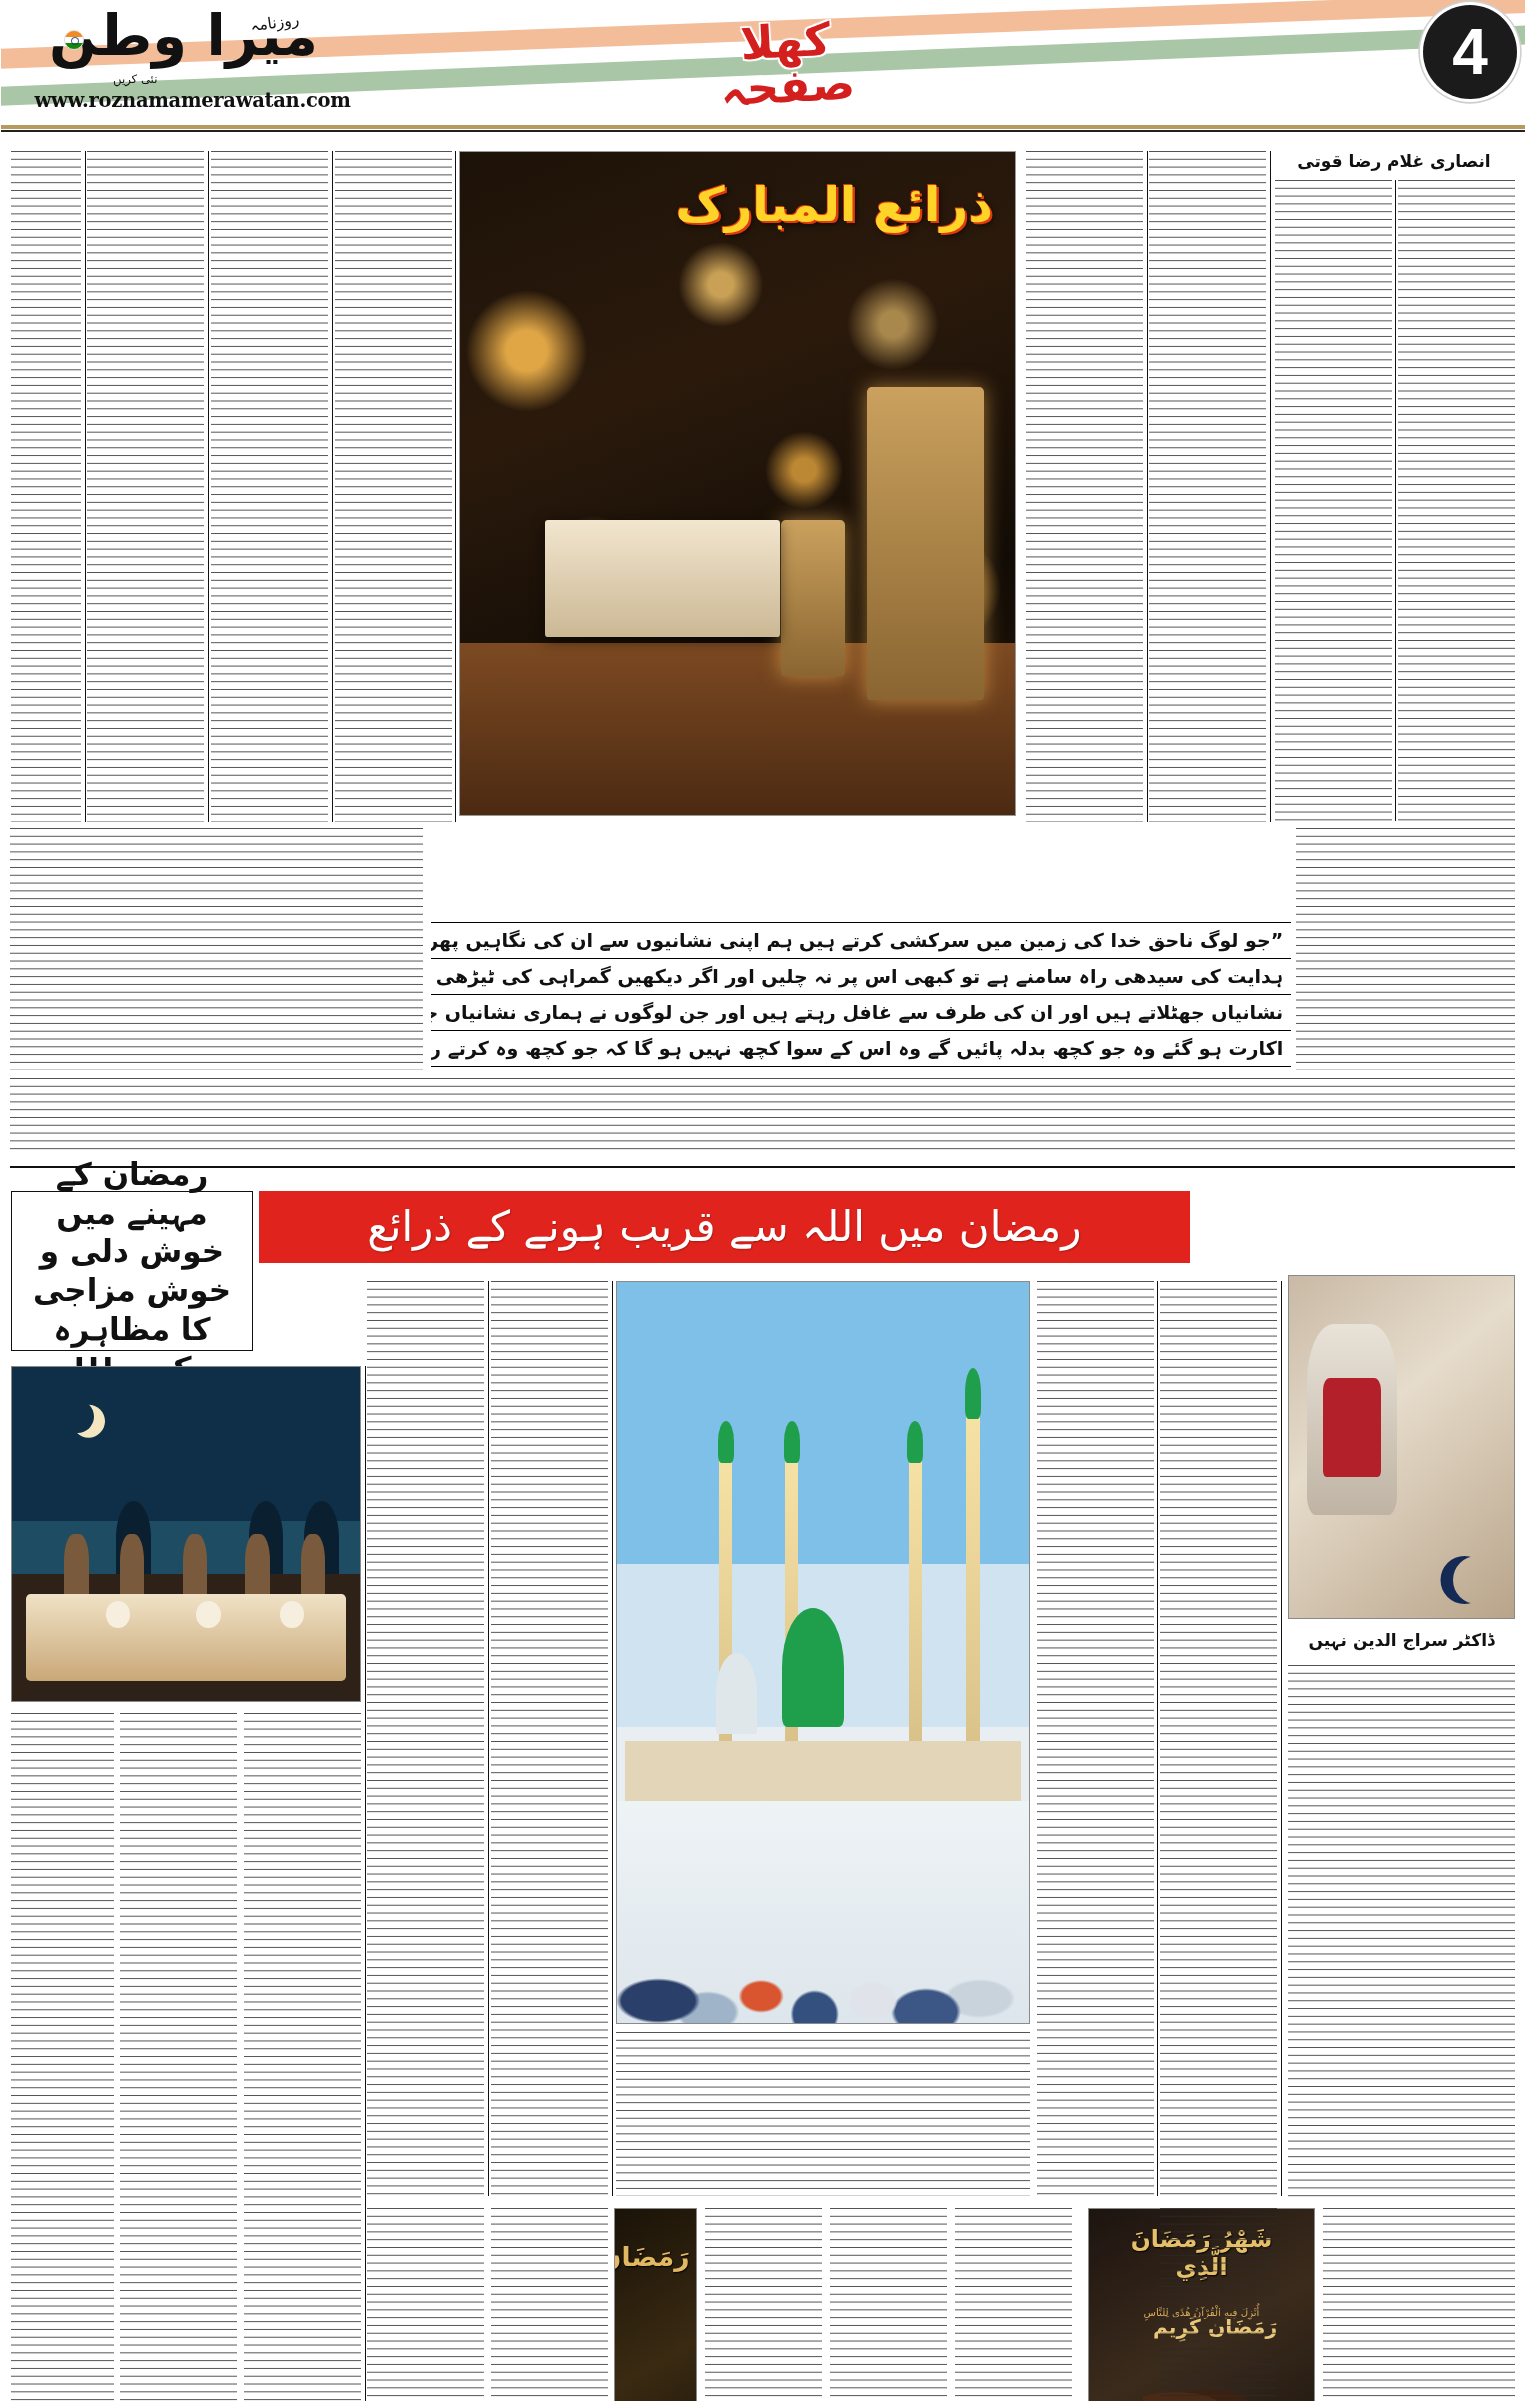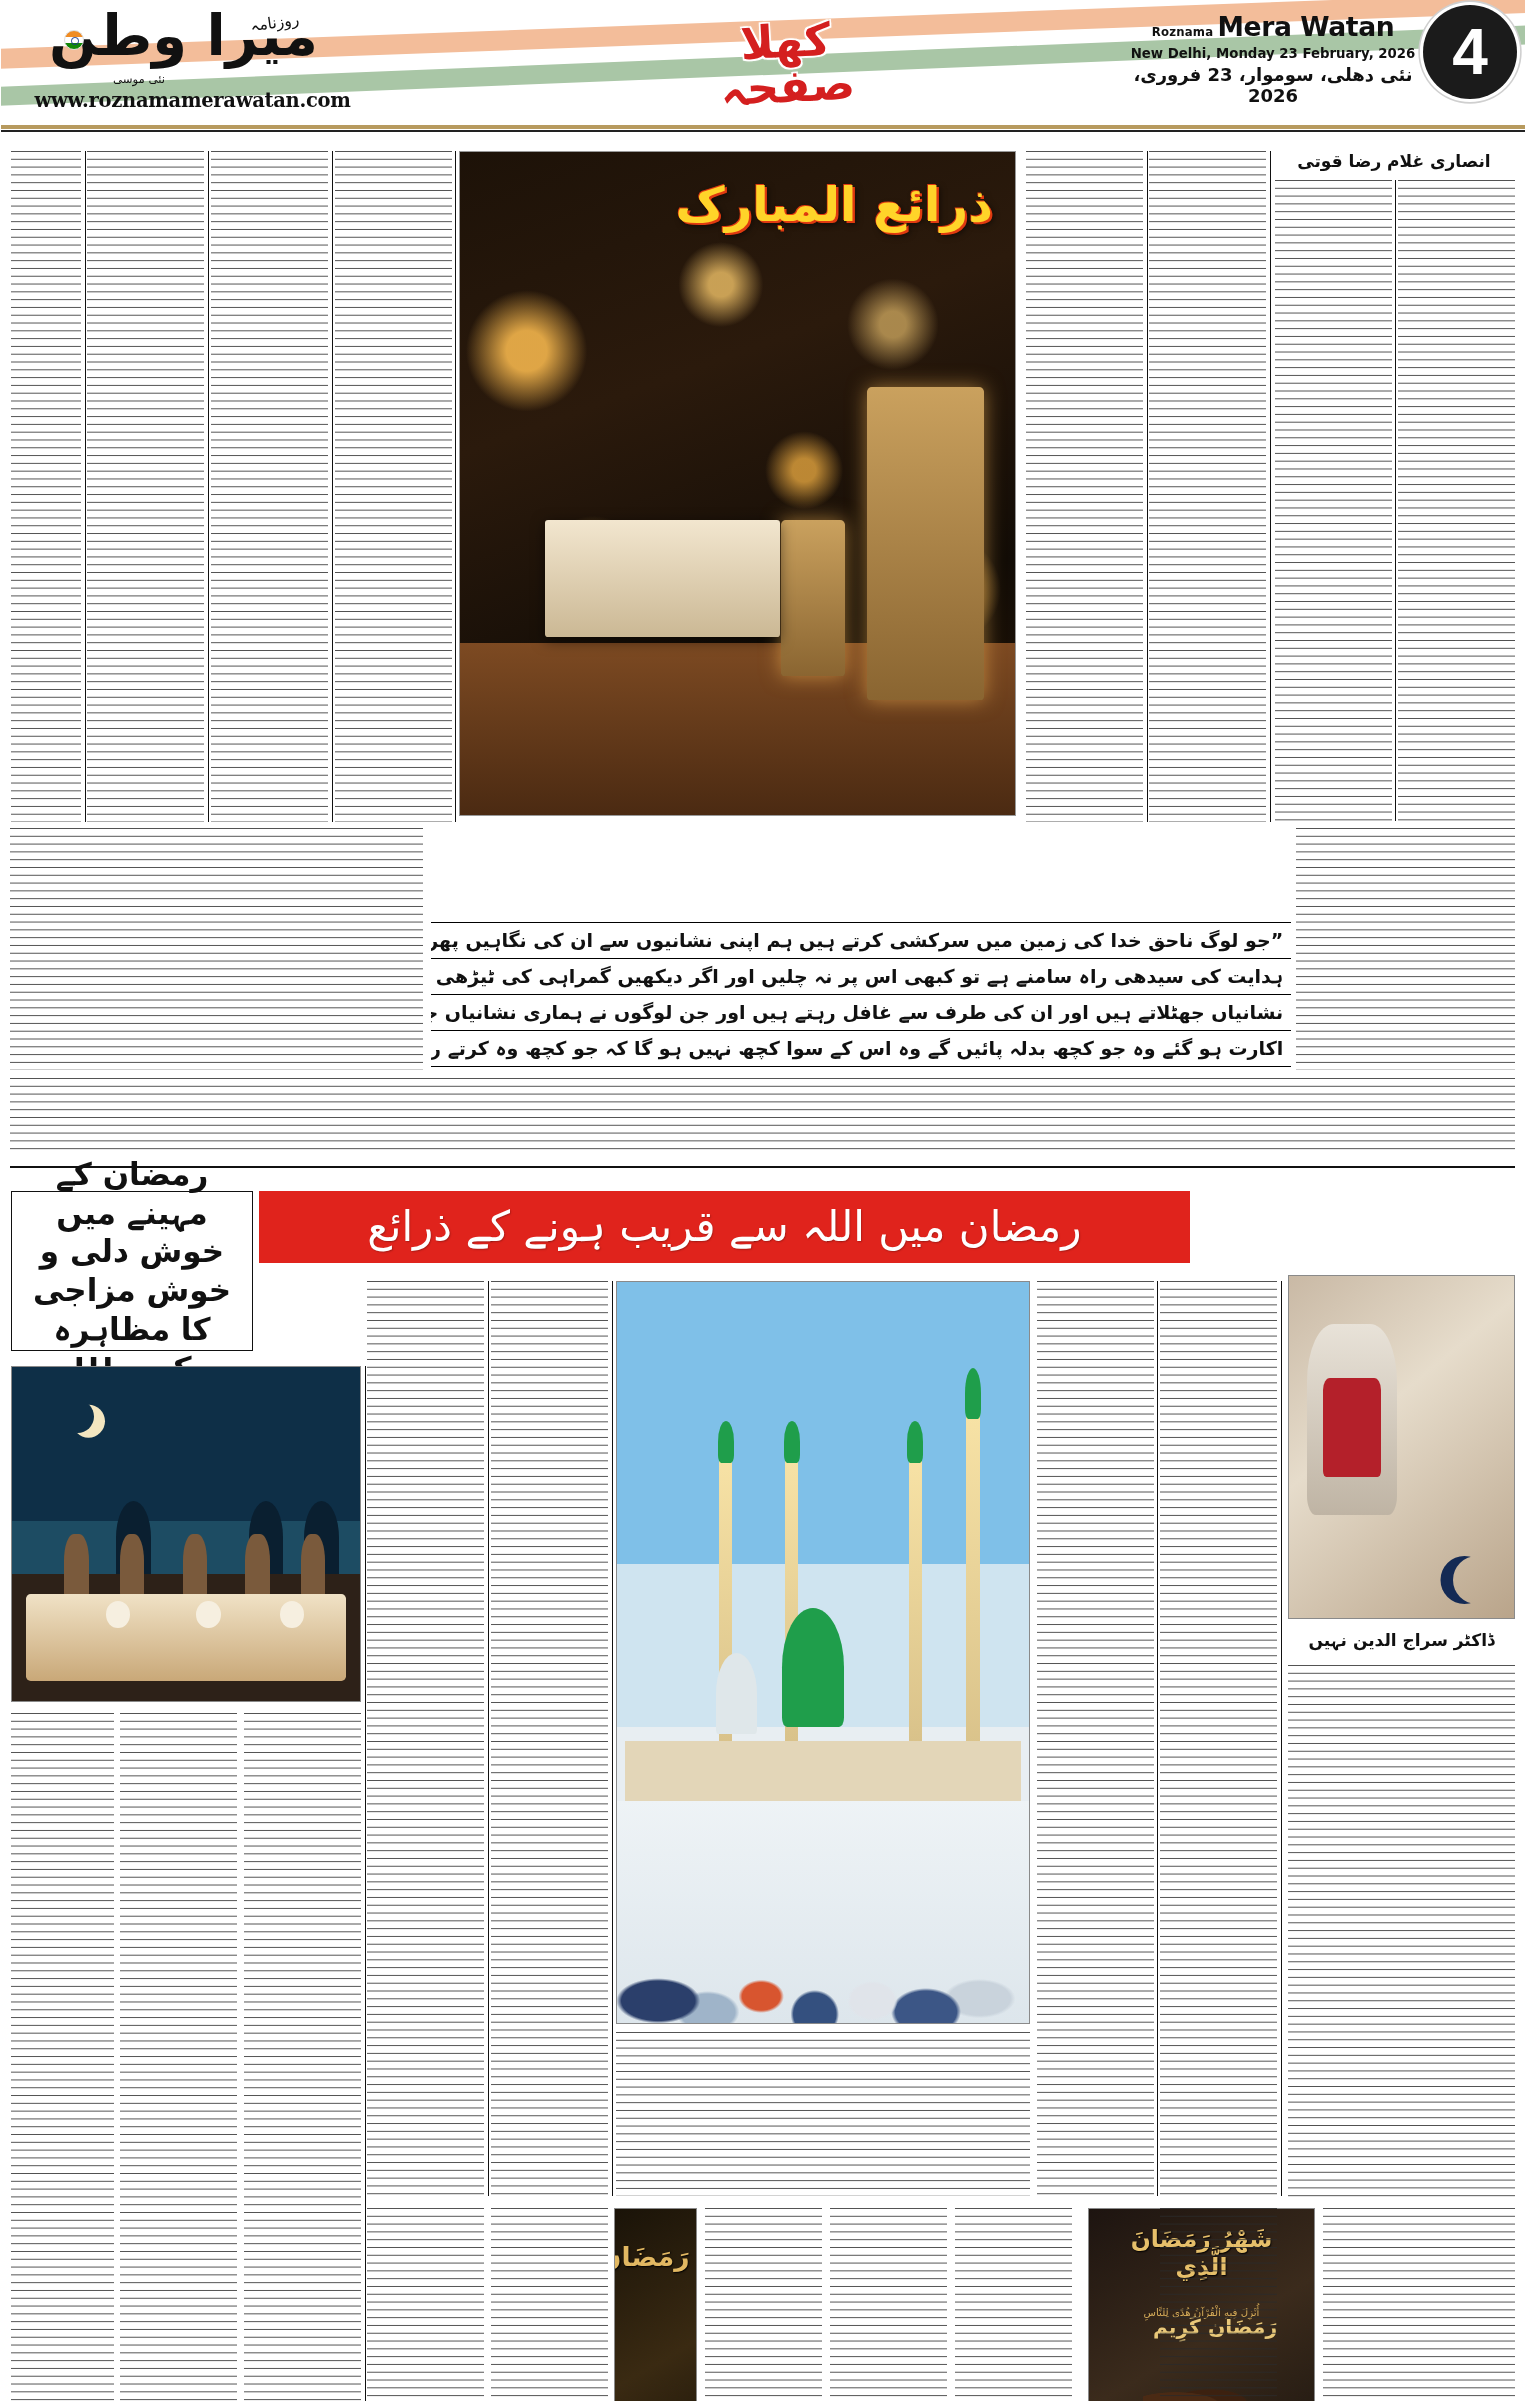--- a/index.html
+++ b/index.html
@@ -298,34 +298,26 @@
 
   <div class="flag-band">
     <div class="band-saffron"></div>
     <div class="band-green"></div>
   </div>
 
   <div class="logo-block">
     <div class="logo-roznama">روزنامہ</div>
     <div class="logo-urdu">میرا وطن</div>
     <div class="logo-flagdot"></div>
-    <div class="logo-city">نئی موسی</div>
+    <div class="logo-city">نئی کریں</div>
     <div class="logo-url">www.roznamamerawatan.com</div>
   </div>
 
   <div class="khula-safha">کھلا صفحہ</div>
 
-  <div class="header-right">
-    <div class="hr-title">
-      <span>Roznama</span>
-      <span class="big">Mera Watan</span>
-    </div>
-    <div class="hr-sub">New Delhi, Monday 23 February, 2026</div>
-    <div class="hr-urdu">نئی دهلی، سوموار، 23 فروری، 2026</div>
-  </div>
 
   <div class="page-badge">4</div>
 </div>
 
 <div class="rule-gold"></div>
 <div class="rule-thin"></div>
 
 <div class="page-body">
 
   <div class="byline" style="right:11px; top:19px; width:242px;">انصاری غلام رضا قوتی</div>

